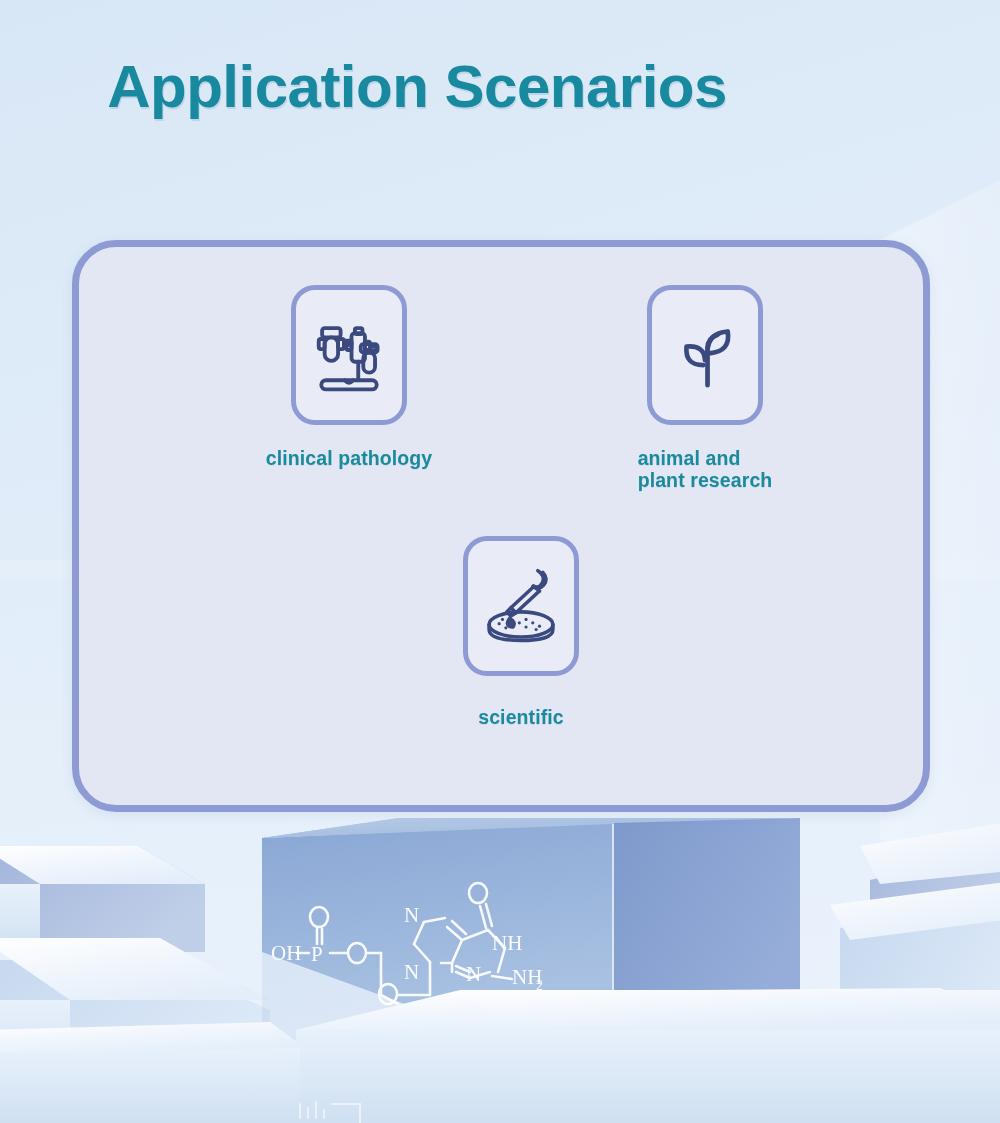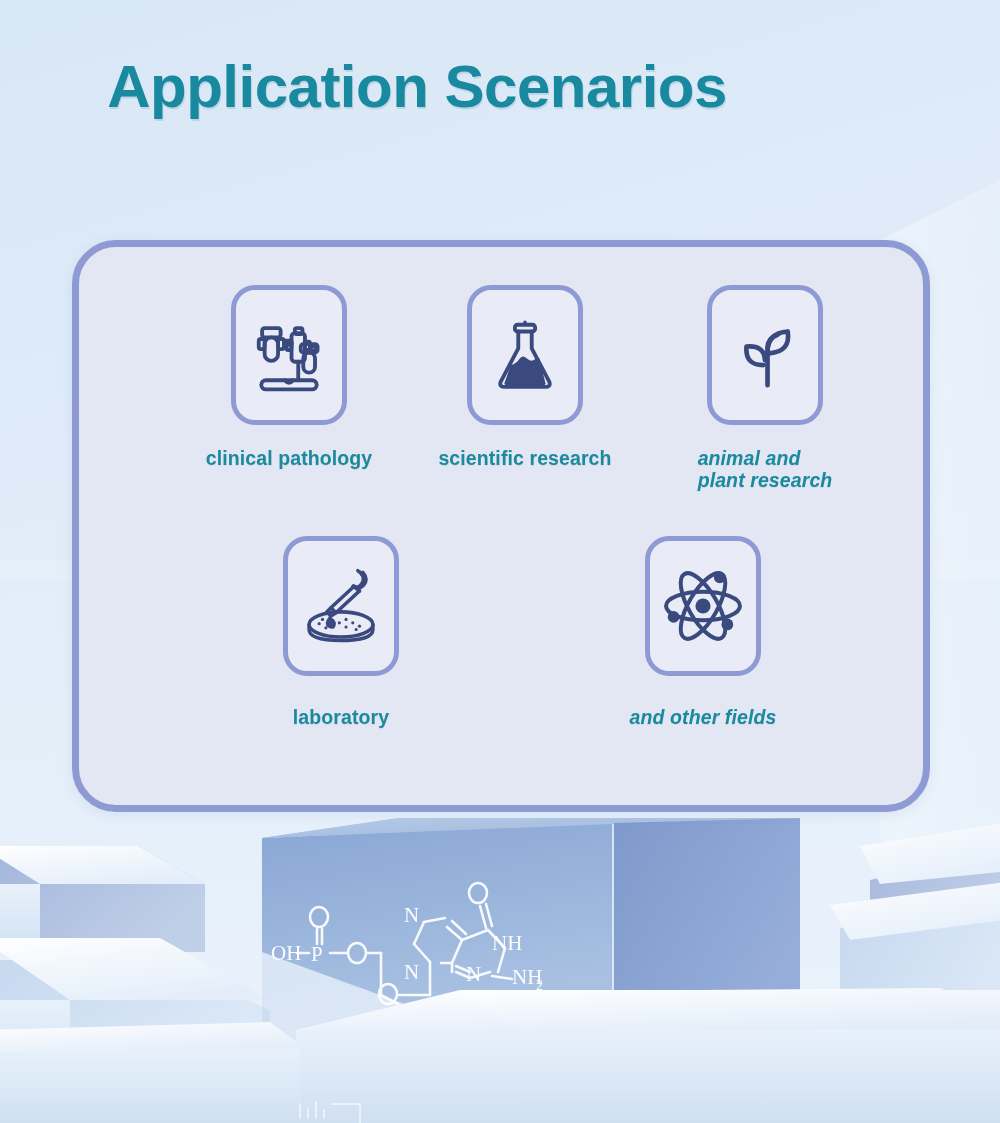--- a/index.html
+++ b/index.html
@@ -72,21 +72,21 @@
     color:#1a8a9d;
     font-size:19.5px;
     font-weight:bold;
     line-height:1.14;
     text-align:center;
     letter-spacing:.1px;
     white-space:pre-line;
     text-shadow:0 1px 0 rgba(150,180,205,.25);
   }
   .row2 .tile-label{ margin-top:30px; }
-  .cell.c3 .tile-label{ text-align:left;font-style:italic; }
+  .cell.c3 .tile-label{ text-align:left; }
 
   
   .row1 .c1{ transform:translateX(12px); }
   .row1 .c2{ transform:translateX(8px); }
   .row1 .c3{ transform:translateX(8px); }
   .row2 .c1{ transform:translateX(10px); }
   .row2 .c2{ transform:translateX(4px); }
   .row2 .c3{ transform:translateX(6px); }
 </style>
 </head>
@@ -275,31 +275,20 @@
             <rect x="64" y="37" width="20" height="10" rx="3"></rect>
             <rect x="67" y="47" width="14" height="24" rx="7"></rect>
             <line x1="61" y1="58" x2="61" y2="80"></line>
             <rect x="17" y="80" width="66" height="11" rx="5.5"></rect>
             <path d="M45,80 q5,6 10,0"></path>
           </svg>
         </div>
         <div class="tile-label">clinical pathology</div>
       </div>
 
-      <div class="cell c2">
-        <div class="tile">
-          <svg width="84" height="84" viewBox="0 0 100 100" fill="none" stroke="#3b4a7e" stroke-width="4.6" stroke-linecap="round" stroke-linejoin="round">
-            <circle cx="50" cy="11" r="2" fill="#3b4a7e" stroke="none"></circle>
-            <rect x="38" y="14" width="24" height="8" rx="3"></rect>
-            <path d="M42,22 L42,42 L21,82 q-2,6 5,6 L74,88 q7,0 5,-6 L58,42 L58,22"></path>
-            <path d="M33,62 q7,-2 10,-7 q4,-6 9,-1 q5,5 10,1 q3,-2 5,-1 L74,82 q2,4 -3,4 L29,86 q-5,0 -3,-4 Z" fill="#3b4a7e" stroke="none"></path>
-          </svg>
-        </div>
-        <div class="tile-label">scientific research</div>
-      </div>
 
       <div class="cell c3">
         <div class="tile">
           <svg width="84" height="84" viewBox="0 0 100 100" fill="none" stroke="#3b4a7e" stroke-width="5.6" stroke-linecap="round" stroke-linejoin="round">
             <path d="M53,86 L53,42 q0,-12 12,-16"></path>
             <path d="M53,46 q0,-22 24,-24 q4,24 -22,26"></path>
             <path d="M50,56 q-1,-18 -22,-16 q-2,22 20,22"></path>
           </svg>
         </div>
         <div class="tile-label">animal and
@@ -330,33 +319,19 @@
                 <circle cx="56" cy="75" r="1.9"></circle>
               <circle cx="64" cy="70" r="1.9"></circle>
                 <circle cx="72" cy="74" r="1.9"></circle>
               <circle cx="56" cy="66" r="1.9"></circle>
                 <circle cx="40" cy="67" r="1.9"></circle>
               <circle cx="68" cy="78" r="1.9"></circle>
                 <circle cx="28" cy="66" r="1.9"></circle>
             </g>
           </svg>
         </div>
-        <div class="tile-label">laboratory</div>
+        <div class="tile-label">scientific</div>
       </div>
 
-      <div class="cell c3">
-        <div class="tile">
-          <svg width="84" height="84" viewBox="0 0 100 100" fill="none" stroke="#3b4a7e" stroke-width="4.8" stroke-linecap="round">
-            <ellipse cx="50" cy="50" rx="44" ry="17"></ellipse>
-            <ellipse cx="50" cy="50" rx="44" ry="17" transform="rotate(60 50 50)"></ellipse>
-            <ellipse cx="50" cy="50" rx="44" ry="17" transform="rotate(120 50 50)"></ellipse>
-            <circle cx="50" cy="50" r="9" fill="#3b4a7e" stroke="none"></circle>
-            <circle cx="70" cy="16" r="7" fill="#3b4a7e" stroke="none"></circle>
-            <circle cx="15" cy="63" r="7" fill="#3b4a7e" stroke="none"></circle>
-            <circle cx="79" cy="72" r="7" fill="#3b4a7e" stroke="none"></circle>
-          </svg>
-        </div>
-        <div class="tile-label">and other fields</div>
-      </div>
 
     </div>
   </div>
 </div>
 
 </body></html>

